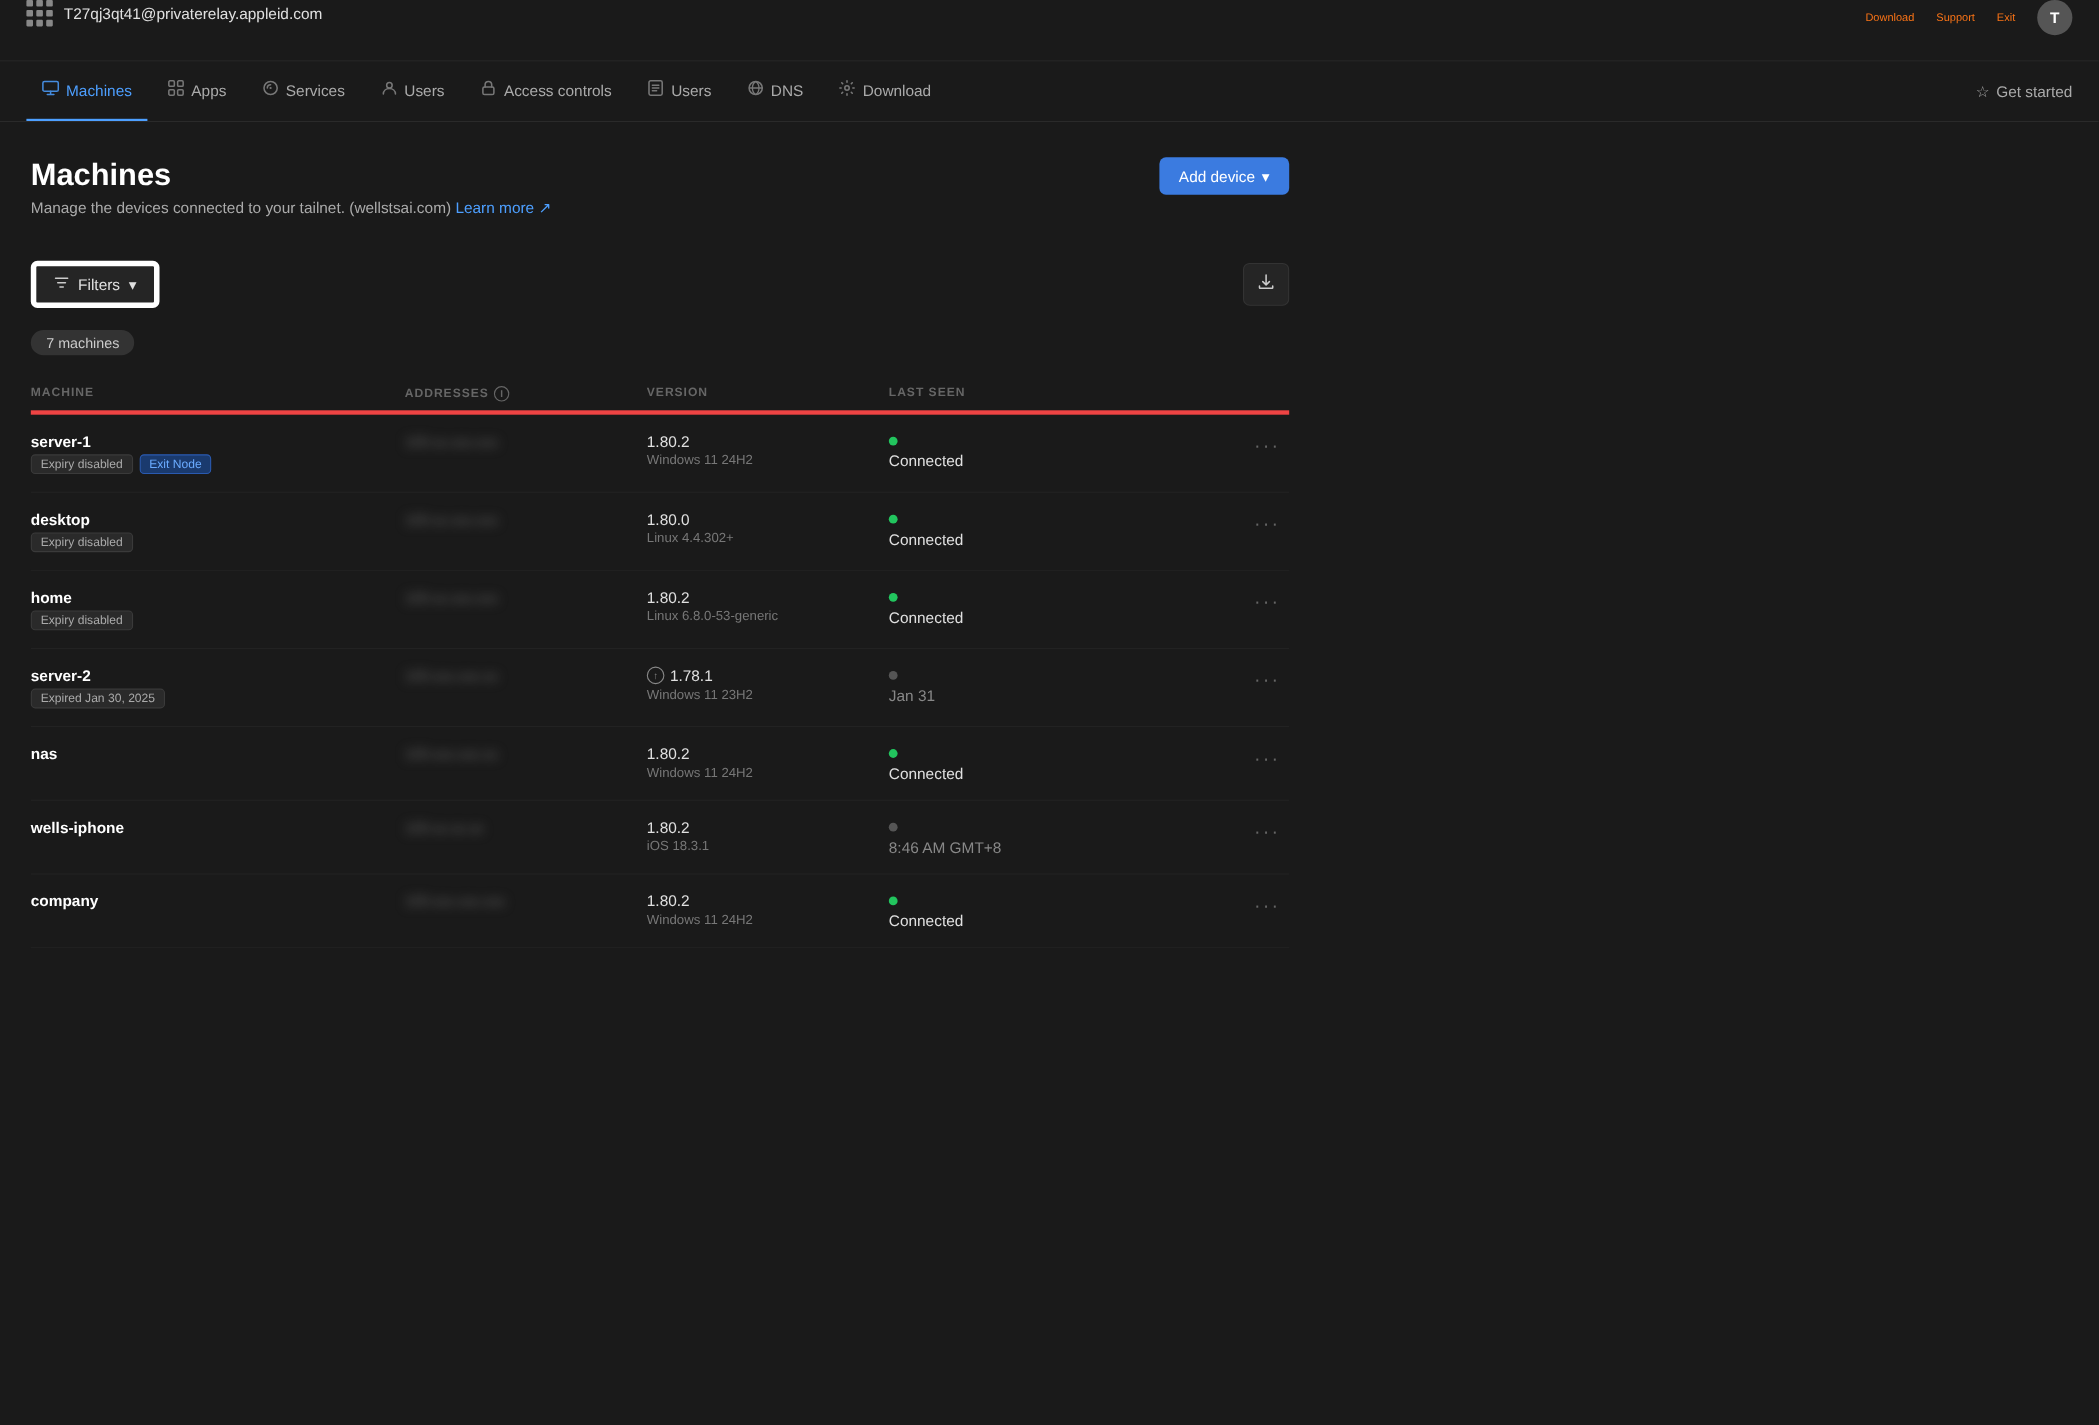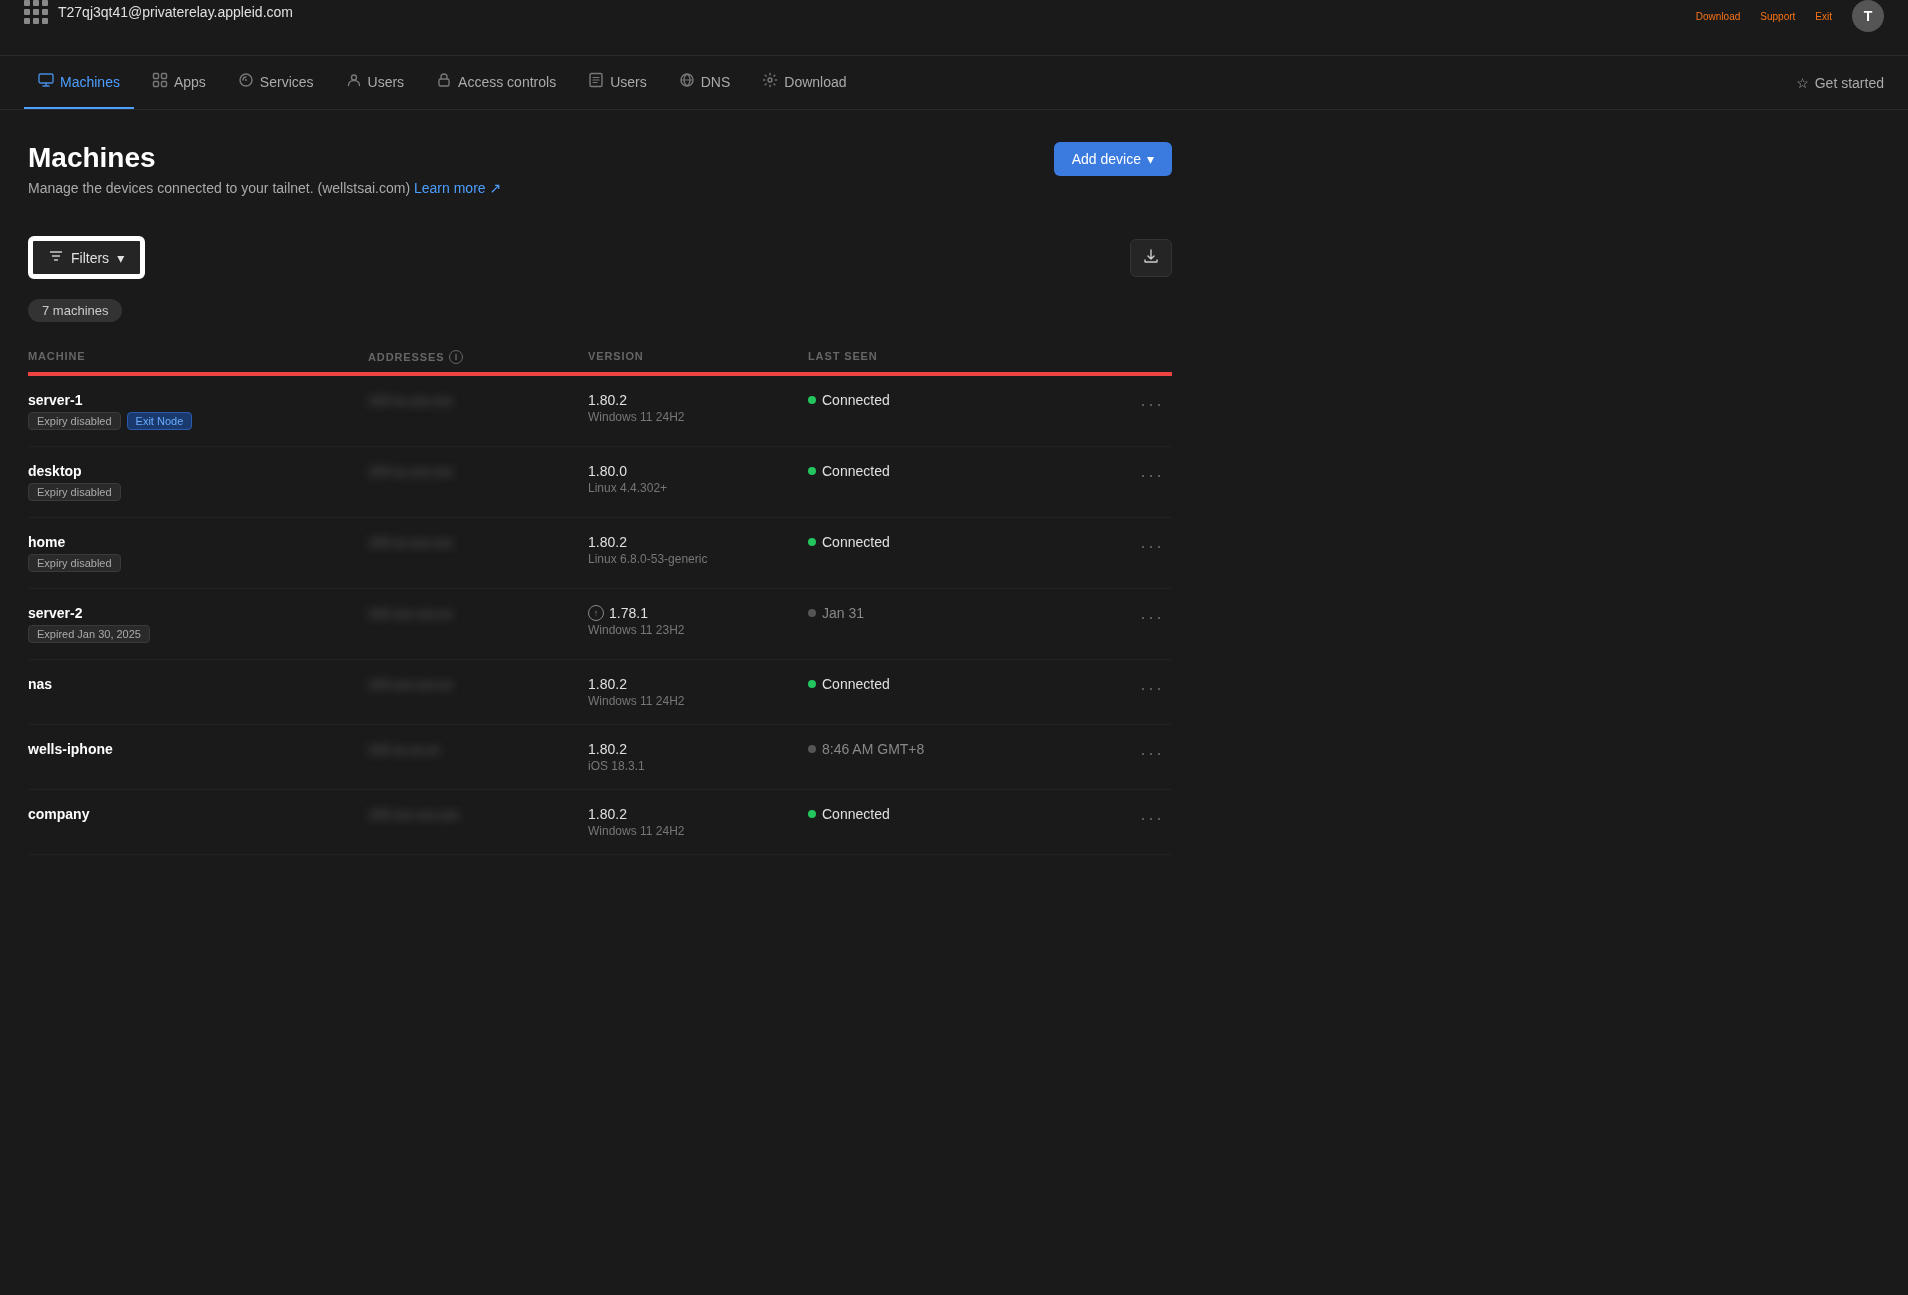--- a/index.html
+++ b/index.html
@@ -305,20 +305,21 @@
       align-items: center;
       justify-content: center;
       font-size: 9px;
       color: #888;
     }
 
     .status-cell {
       display: flex;
       align-items: flex-start;
       gap: 6px;
+      flex-direction: column;
     }
     .status-dot {
       width: 8px; height: 8px;
       border-radius: 50%;
       margin-top: 4px;
       flex-shrink: 0;
     }
     .status-dot.connected { background: #22c55e; }
     .status-dot.disconnected { background: #555; }
     .status-text {

